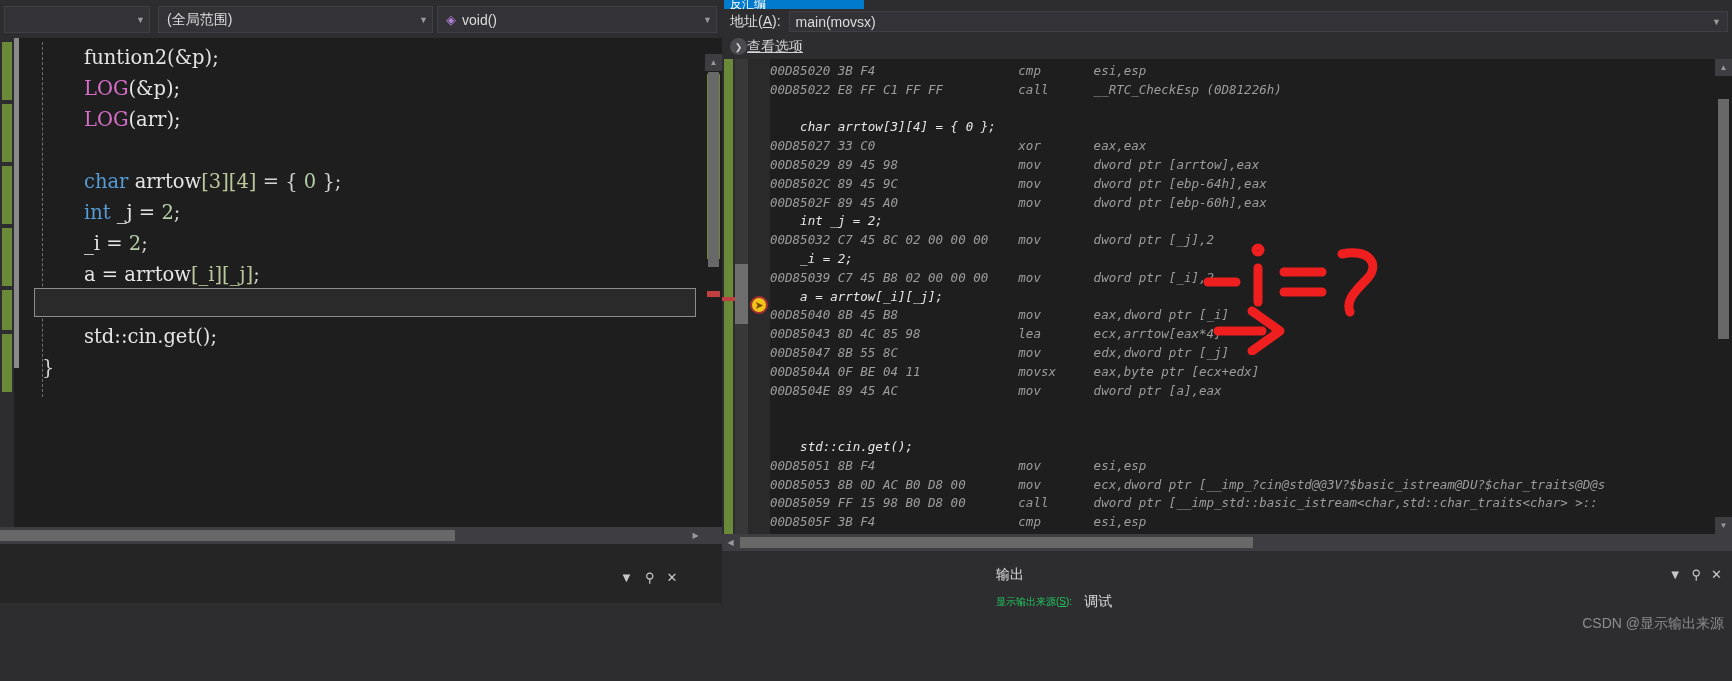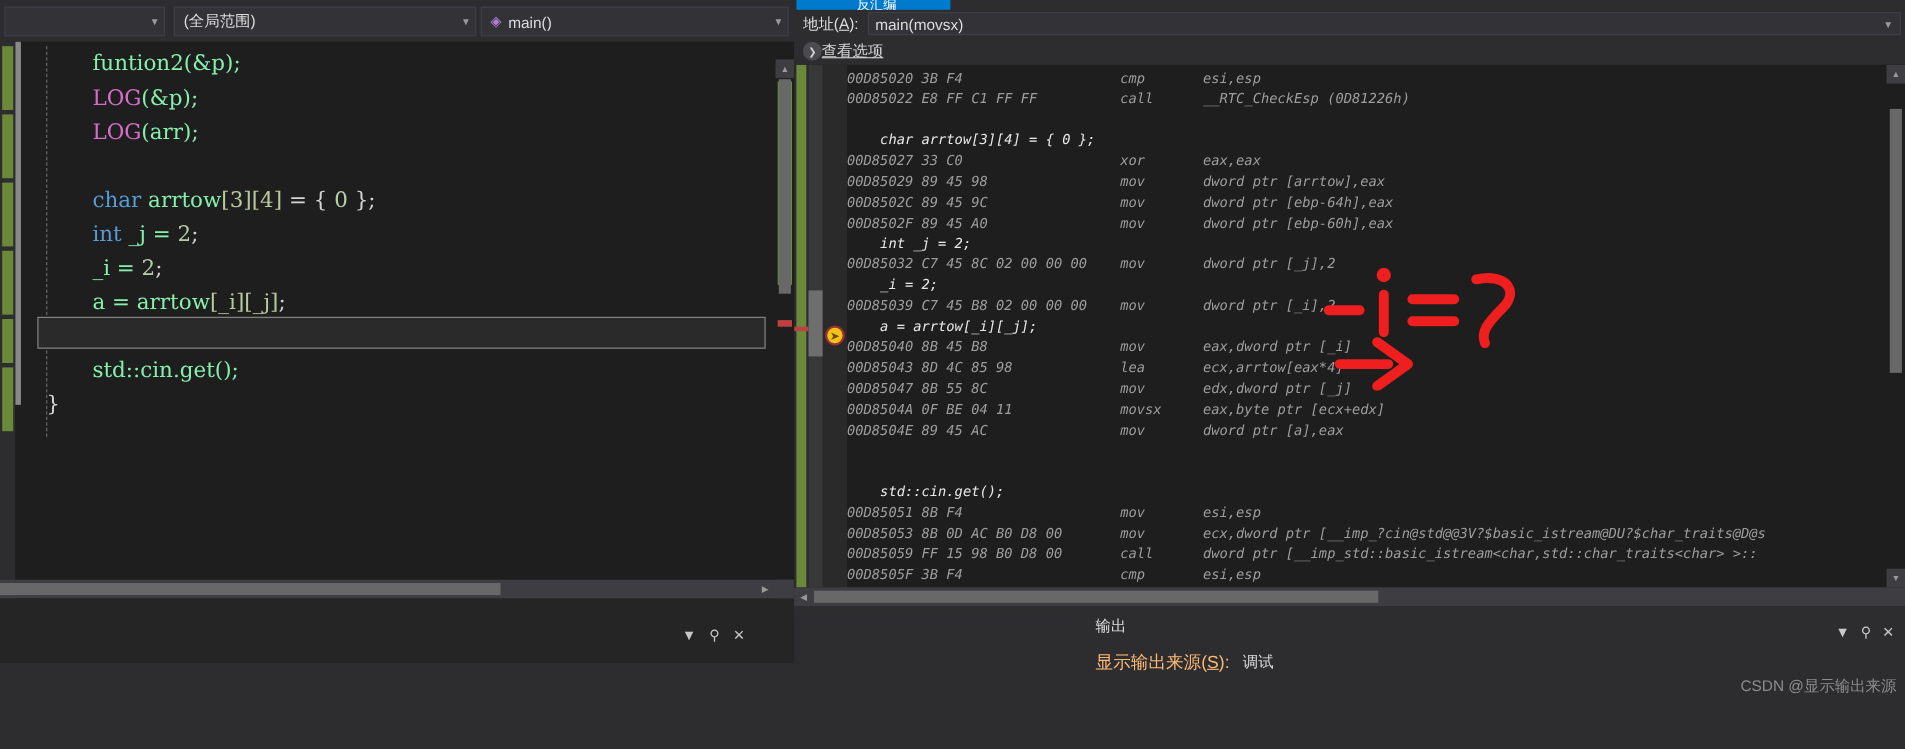--- a/index.html
+++ b/index.html
@@ -38,21 +38,21 @@
            border-left: 1px dashed #6e6e6e; }
   .cur-line-box { position: absolute; left: 34px; top: 250px; width: 662px; height: 29px;
                   border: 1.5px solid #8c8c8c; background: #2a2a2a; }
 
   .cl { position: relative; height: 31px; padding-left: 48px; }
   .k-type { color: #569cd6; text-align: center; }
   .k-macro { color: #d66ec8; margin-top: 44px; }
   .k-num { color: #b5cea8; }
   .k-pl { color: #d4d4d4; }
   .k-br { color: #b9c99d; }
-  .k-id { color: #86efac; }
+  .k-id { color: #e5e5e5; }
 
   .editor-vscroll { position: absolute; right: 0; top: 38px; width: 17px; height: 506px; background: #1e1e1e; }
   .vs-up, .vs-dn { position: absolute; left: 0; width: 17px; height: 17px; background: #3e3e42;
                    display: flex; align-items: center; justify-content: center; color: #9a9a9a; font-size: 8px; }
   .vs-up { top: 16px; } .vs-dn { bottom: 0; }
   .vs-thumb { position: absolute; left: 3px; top: 34px; width: 11px; height: 195px; background: #686868; }
   .vs-marker-g { position: absolute; left: 2px; top: 36px; width: 13px; height: 185px; background: #6a8a3a; }
   .vs-marker-r { position: absolute; left: 2px; top: 253px; width: 13px; height: 6px; background: #c04040; }
 
   .editor-hscroll { position: absolute; left: 0; bottom: 17px; width: 722px; height: 17px; background: #3e3e42; }
@@ -64,21 +64,21 @@
                   color: #c8c8c8; font-size: 13px; text-align: center; line-height: 20px; }
 
   .left-bottom-bar { position: absolute; left: 0; top: 561px; width: 722px; height: 42px; background: #252526; }
 
   
   .dock-icons { position: absolute; left: 620px; top: 566px; width: 100px; height: 22px;
                 display: flex; align-items: center; gap: 12px; color: #c8c8c8; font-size: 13px; }
 
   
   .right-pane { position: absolute; left: 722px; top: 0; width: 1010px; height: 561px; background: #2d2d30; }
-  .tab-strip { position: absolute; left: 0; top: 0; width: 1010px; height: 9px; background: #2d2d30; text-align: center; }
+  .tab-strip { position: absolute; left: 0; top: 0; width: 1010px; height: 9px; background: #2d2d30; }
   .tab-active { position: absolute; left: 2px; top: 0; width: 140px; height: 9px; background: #007acc;
                 color: #fff; font-size: 12px; overflow: hidden; padding-left: 6px; line-height: 9px; }
   .addr-row { position: absolute; left: 0; top: 9px; width: 1010px; height: 25px; background: #2d2d30;
               display: flex; align-items: center; }
   .addr-label { color: #dcdcdc; font-size: 14px; margin-left: 8px; }
   .addr-label u { text-decoration: underline; }
   .addr-box { flex: 1; height: 21px; margin: 0 4px 0 8px; background: #333337; border: 1px solid #3f3f46;
               color: #dcdcdc; font-size: 14px; padding: 0 6px; display: flex; align-items: center; }
   .addr-carr { color: #9a9a9a; font-size: 9px; margin-left: auto; }
 
@@ -114,27 +114,27 @@
   .dvs-thumb { position: absolute; left: 3px; top: 40px; width: 11px; height: 240px; background: #686868; }
 
   .d-hscroll { position: absolute; left: 0; bottom: 10px; width: 1010px; height: 17px; background: #3e3e42; }
   .dhs-left { position: absolute; left: 0; top: 0; width: 17px; height: 17px;
               display: flex; align-items: center; justify-content: center; color: #9a9a9a; font-size: 8px; }
   .dhs-thumb { position: absolute; left: 18px; top: 3px; width: 513px; height: 11px; background: #686868; }
 
   
   .output-pane { position: absolute; left: 988px; top: 561px; width: 744px; height: 120px; background: #2d2d30; }
   .out-header { position: absolute; left: 0; top: 0; width: 744px; height: 27px;
-                display: flex; }
+                display: flex; align-items: center; }
   .out-title { color: #dcdcdc; font-size: 14px; margin-left: 8px; }
   .out-hdr-icons { margin-left: auto; display: flex; align-items: center; gap: 10px;
                    margin-right: 10px; color: #c8c8c8; font-size: 13px; }
   .out-toolbar { position: absolute; left: 0; top: 27px; width: 744px; height: 28px;
                  display: flex; align-items: center; }
-  .out-src-label { color: #fdba74; font-size: 16px; margin-left: 8px; }
+  .out-src-label { color: #22c55e; font-size: 10px; margin-left: 8px; }
   .out-src-label u { text-decoration: underline; }
   .out-src-combo { margin-left: 8px; height: 21px; min-width: 96px; background: #2d2d30;
                    color: #dcdcdc; font-size: 14px; display: flex; align-items: center; padding: 0 4px; }
 
   .watermark { position: absolute; right: 8px; bottom: 48px; color: #8d8d8d; font-size: 14px; }
 
   
   .annot { position: absolute; pointer-events: none; }
   .annot-ij { left: 1200px; top: 240px; width: 190px; height: 80px; }
   .annot-arrow { left: 1210px; top: 305px; width: 90px; height: 50px; }
@@ -153,21 +153,21 @@
       <div class="combo combo-proj">
         <span class="cv"></span>
         <span class="carr">▼</span>
       </div>
       <div class="combo combo-scope">
         <span class="cv">(全局范围)</span>
         <span class="carr">▼</span>
       </div>
       <div class="combo combo-func">
         <span class="func-icon">◈</span>
-        <span class="cv">main()</span>
+        <span class="cv">void()</span>
         <span class="carr">▼</span>
       </div>
     </div>
 
     <div class="split-handle">⬍</div>
 
     <div class="editor-body">
       <div class="track-col">
         <div class="track-seg" style="top:4px;height:58px;"></div>
         <div class="track-seg" style="top:66px;height:58px;"></div>

